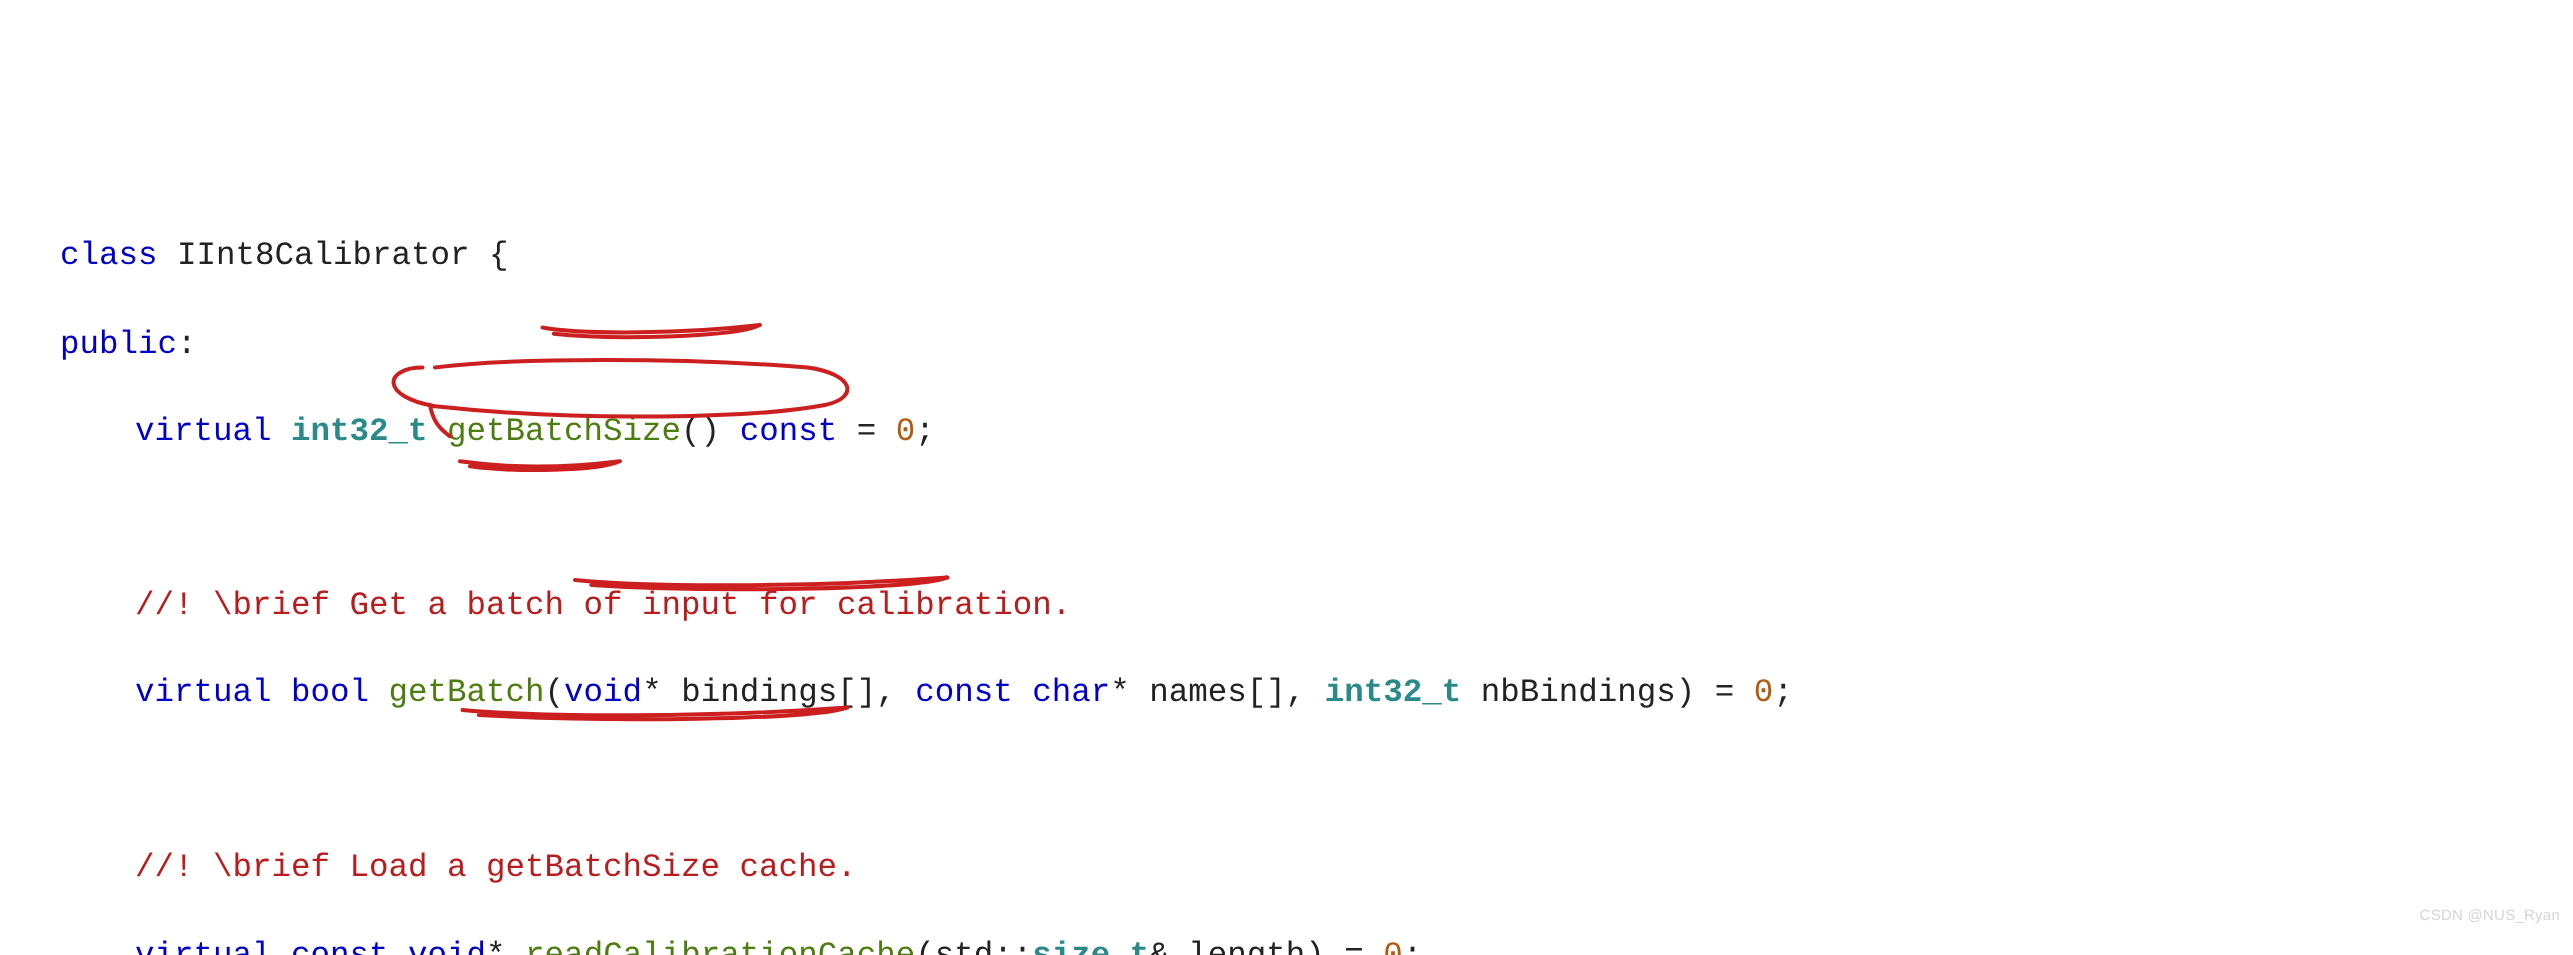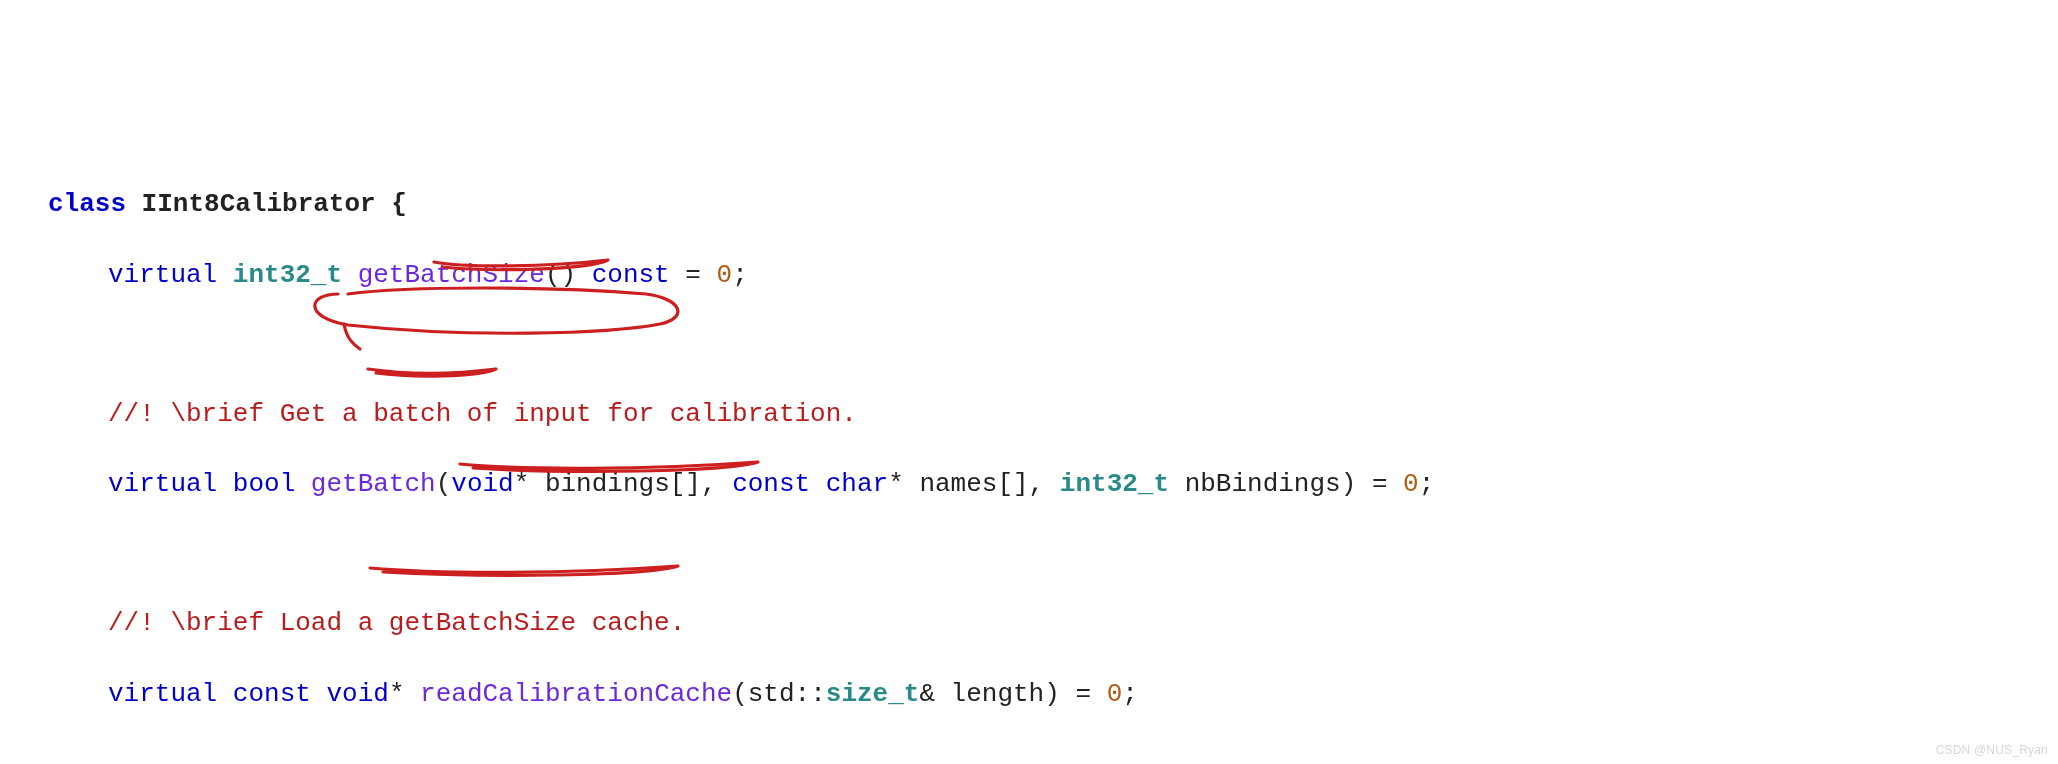--- a/index.html
+++ b/index.html
@@ -17,51 +17,52 @@
       white-space: pre;
       position: relative;
     }
     .code-container {
       position: relative;
     }
     .line {
       display: block;
     }
     .blank { height: 34px; }
-    .indent0 { padding-left: 0; font-weight: bold; }
+    .indent0 { padding-left: 0; }
     .indent1 { padding-left: 60px; }
     .kw { color: #0000c8; }
     .type { color: #2a8a8a; font-weight: bold; }
-    .fn { color: #6d28d9; margin-top: 36px; }
+    .fn { color: #4d7c0f; margin-top: 36px; }
     .comment { color: #b91c1c; }
     .plain { color: #222222; }
     .num { color: #b05b10; }
     #annotations {
       position: absolute;
       top: 0;
       left: 0;
       pointer-events: none;
     }
     .watermark {
       position: fixed;
       right: 10px;
-      bottom: 6px;
+      bottom: 24px;
       font-family: Arial, sans-serif;
       font-size: 12px;
       color: #d6d6d6;
       letter-spacing: 0.2px;
     }
   </style>
 </head>
 <body>
 
 
 
 <div class="code-container">
 <span class="line indent0"><span class="kw">class</span><span class="plain"> IInt8Calibrator {</span></span>
+<span class="line indent0"><span class="kw">public</span><span class="plain">:</span></span>
 <span class="line indent1"><span class="kw">virtual </span><span class="type">int32_t </span><span class="fn">getBatchSize</span><span class="plain">() </span><span class="kw">const</span><span class="plain"> = </span><span class="num">0</span><span class="plain">;</span></span>
 <span class="line blank"></span>
 <span class="line indent1"><span class="comment">//! \brief Get a batch of input for calibration.</span></span>
 <span class="line indent1"><span class="kw">virtual </span><span class="kw">bool </span><span class="fn">getBatch</span><span class="plain">(</span><span class="kw">void</span><span class="plain">* bindings[], </span><span class="kw">const </span><span class="kw">char</span><span class="plain">* names[], </span><span class="type">int32_t</span><span class="plain"> nbBindings) = </span><span class="num">0</span><span class="plain">;</span></span>
 <span class="line blank"></span>
 <span class="line indent1"><span class="comment">//! \brief Load a getBatchSize cache.</span></span>
 <span class="line indent1"><span class="kw">virtual </span><span class="kw">const </span><span class="kw">void</span><span class="plain">* </span><span class="fn">readCalibrationCache</span><span class="plain">(std::</span><span class="type">size_t</span><span class="plain">&amp; length) = </span><span class="num">0</span><span class="plain">;</span></span>
 
 
 

